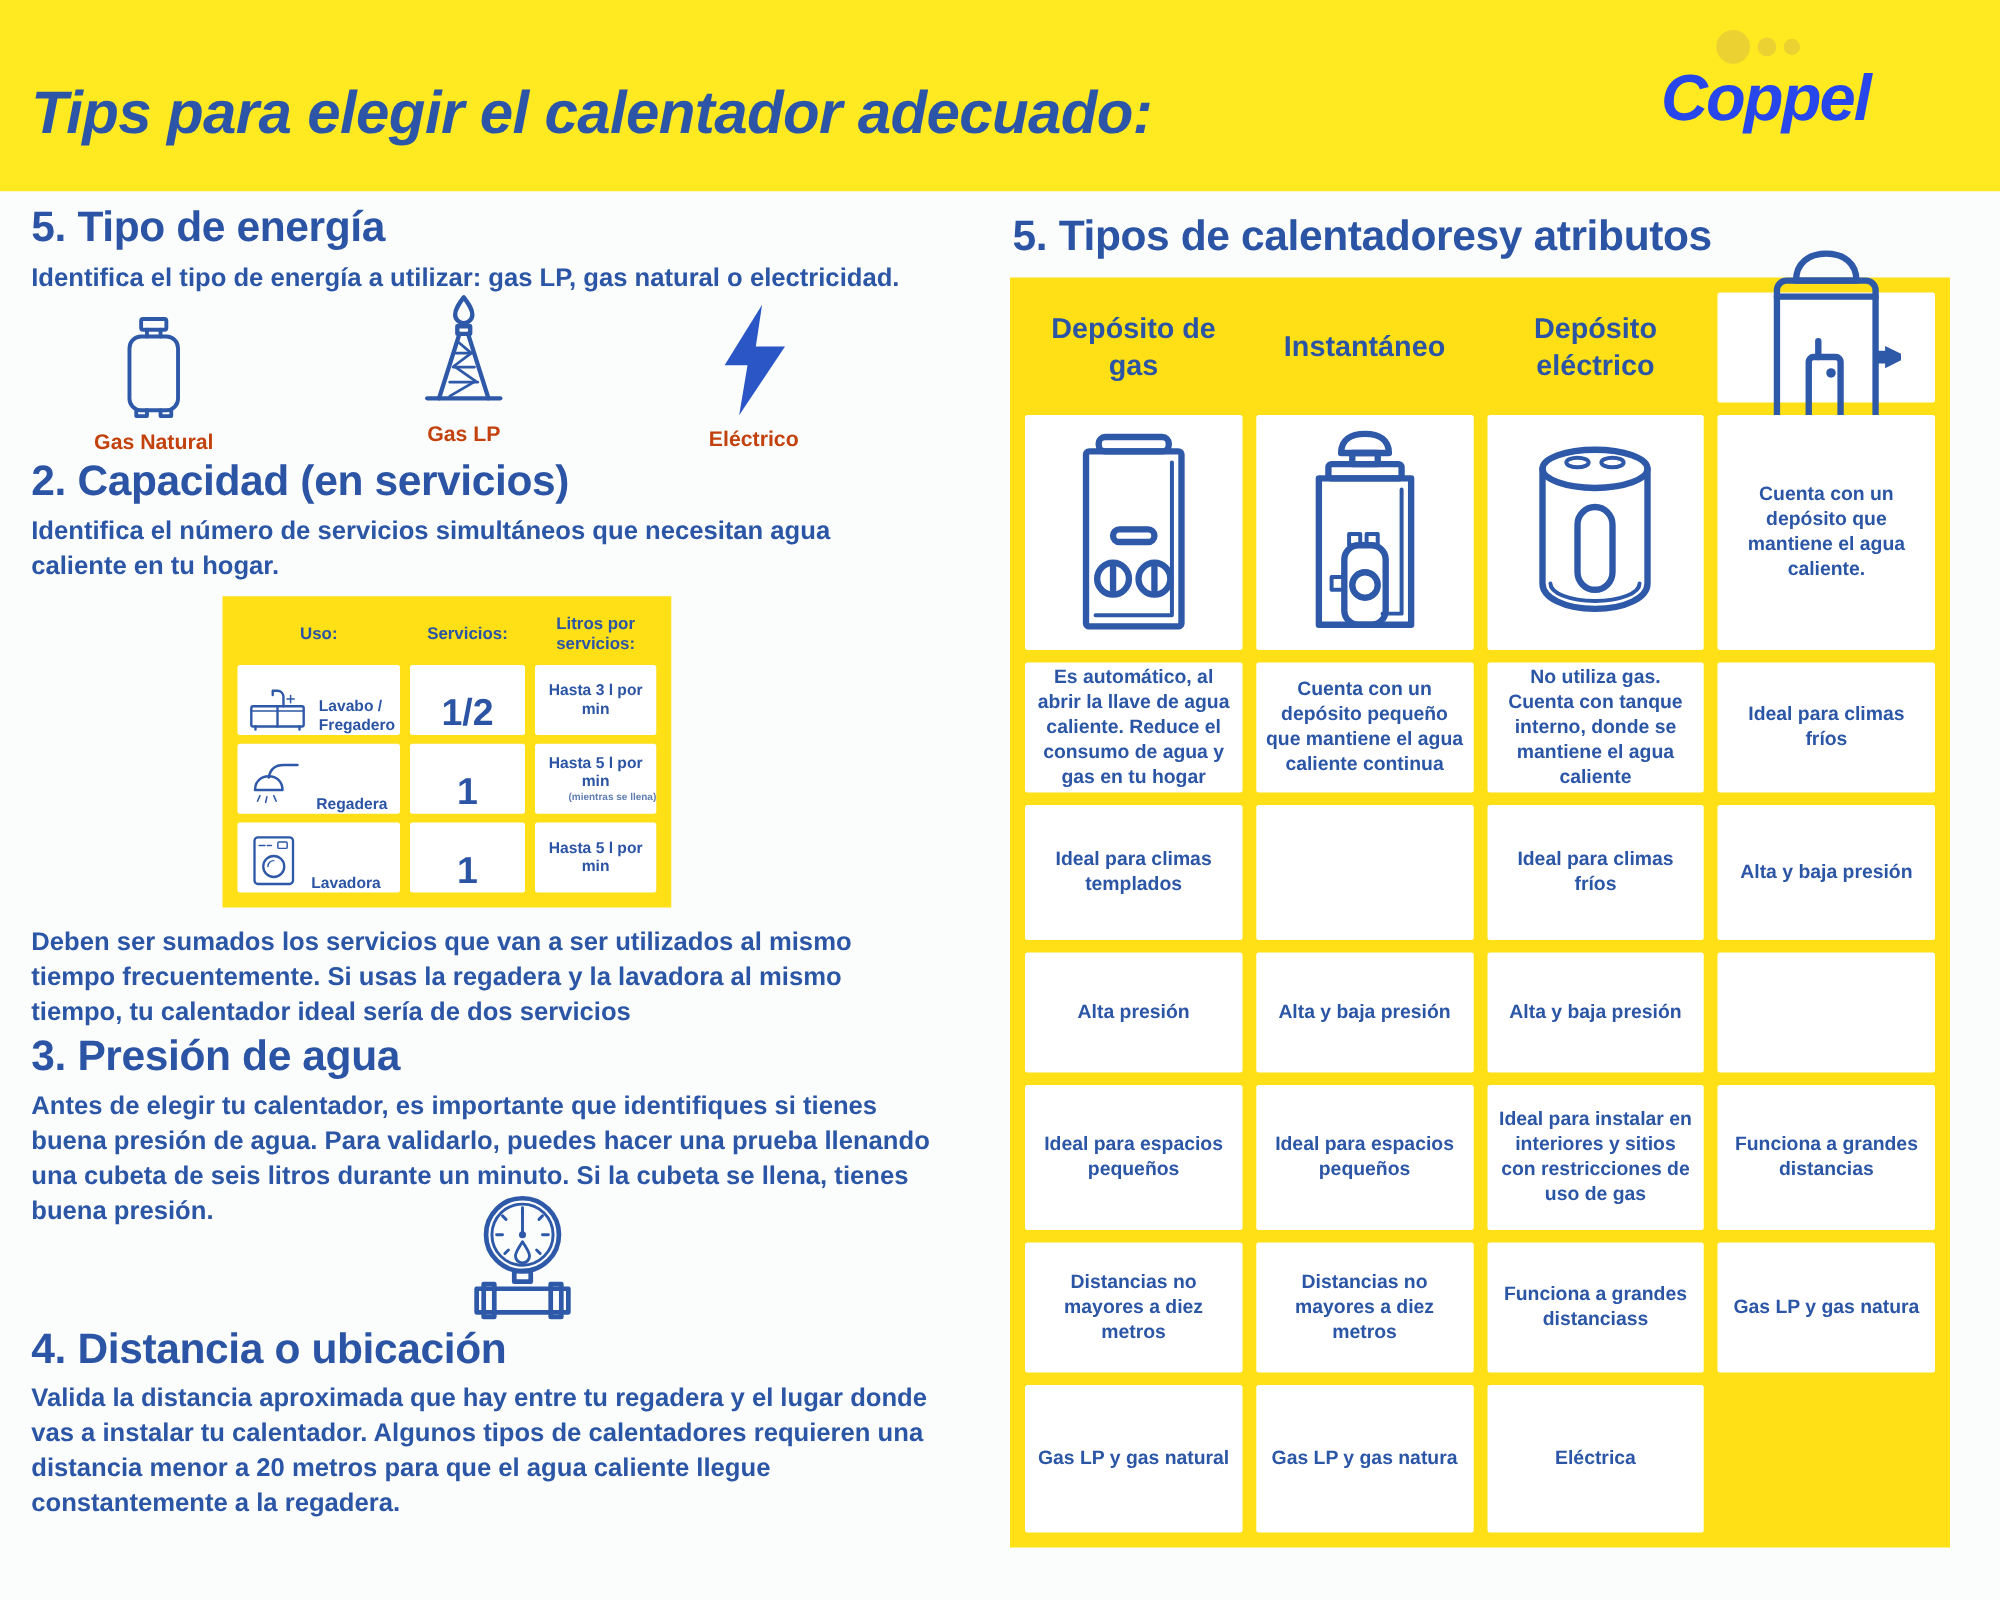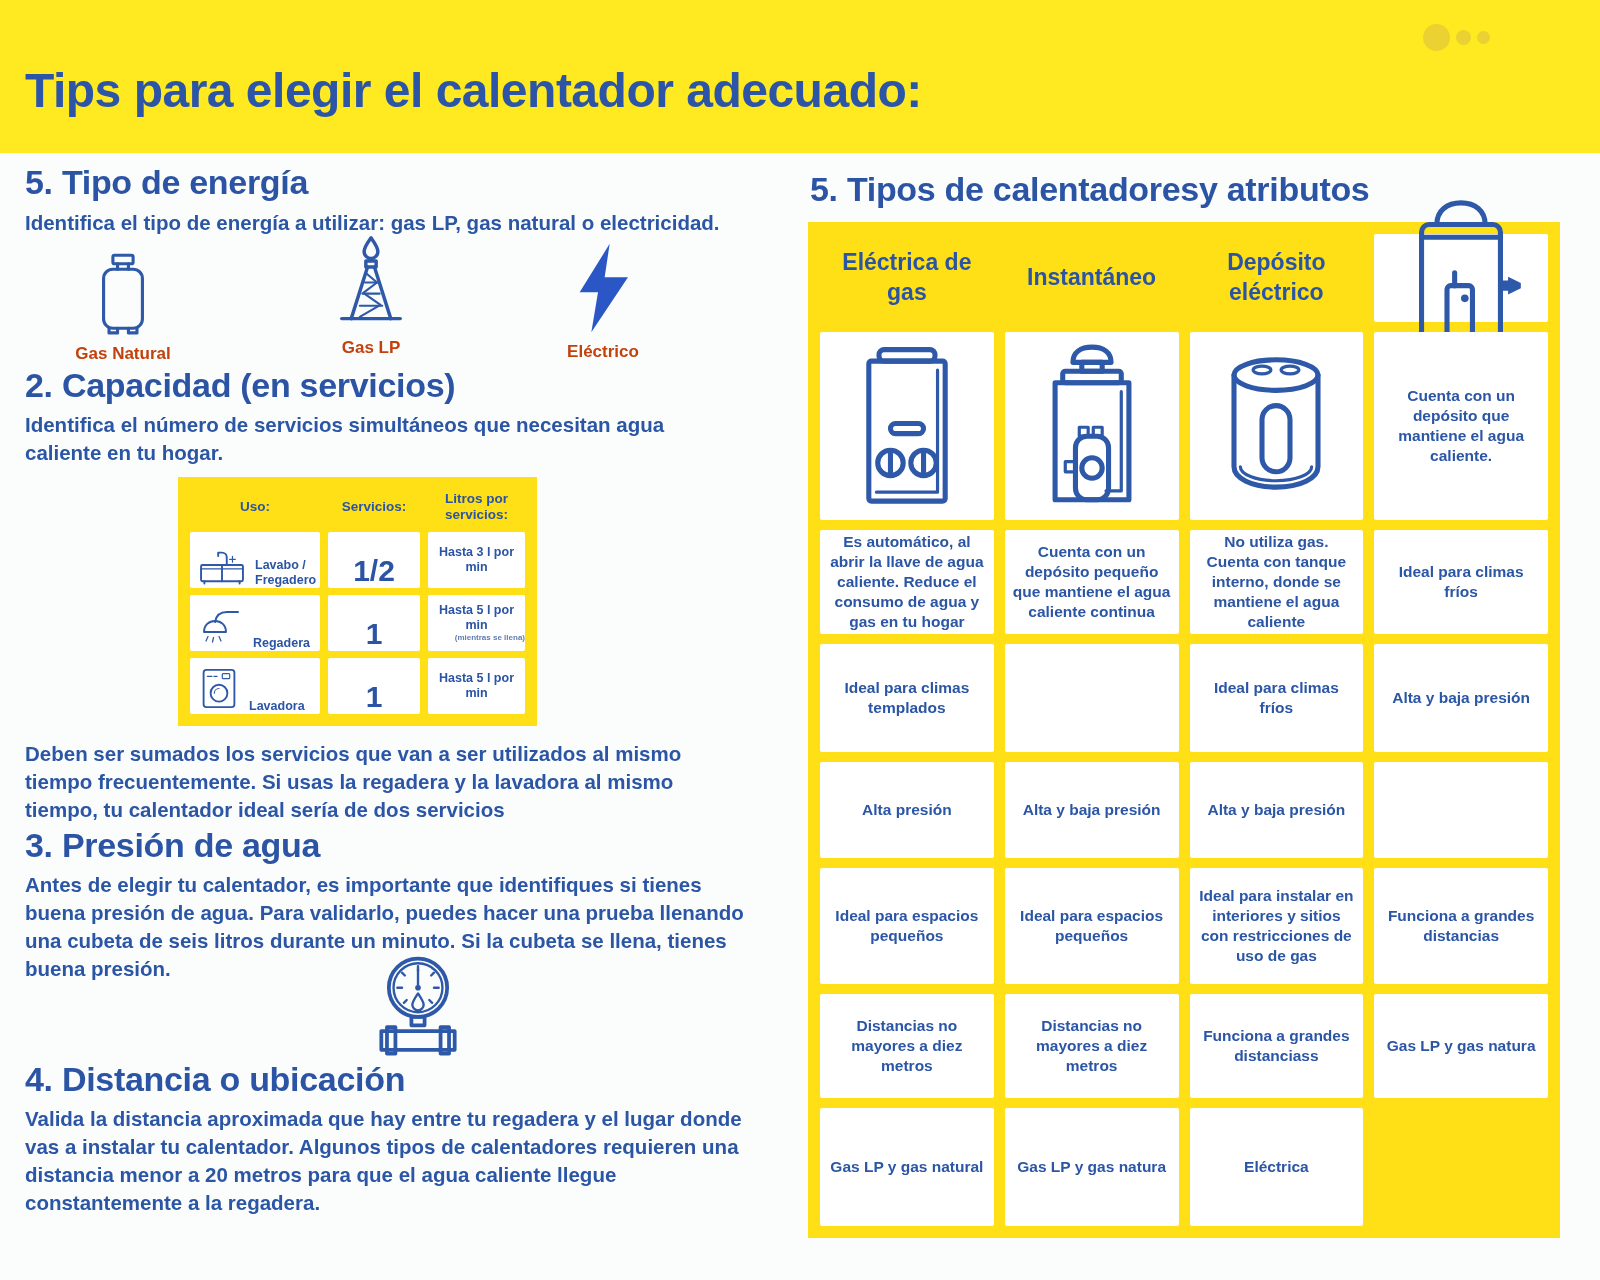--- a/index.html
+++ b/index.html
@@ -17,21 +17,21 @@
   body{
     position:relative;
     background:var(--bg);
     font-family:"Liberation Sans", sans-serif;
     color:var(--blue-text);
     overflow:hidden;
   }
   .abs{position:absolute;}
 
   
-  .banner{left:0;top:0;width:1600px;height:153px;background:var(--yellow-banner);}
+  .banner{left:0;top:0;width:1600px;height:153px;background:var(--yellow-banner);font-style:italic;}
   .banner-title{left:25px;top:63px;font-size:48px;font-weight:800;letter-spacing:-0.5px;color:#2d55a7;white-space:nowrap;}
   .logo{right:104px;top:22px;display:flex;flex-direction:column;align-items:center;}
   .logo-dots{display:flex;align-items:center;gap:6px;transform:translateX(-6px);height:30px;}
   .dot{border-radius:50%;background:var(--dot-yellow);}
   .dot.d1{width:27px;height:27px;}
   .dot.d2{width:15px;height:15px;}
   .dot.d3{width:13px;height:13px;}
   .logo-text{font-size:52px;font-weight:800;letter-spacing:-1.5px;color:var(--blue-logo);line-height:1.05;}
 
   
@@ -85,20 +85,21 @@
 <body>
 
 <div class="abs banner">
   <div class="abs banner-title">Tips para elegir el calentador adecuado:</div>
   <div class="abs logo">
     <div class="logo-dots">
       <span class="dot d1"></span>
       <span class="dot d2"></span>
       <span class="dot d3"></span>
     </div>
+    <div class="logo-text">Coppel</div>
   </div>
 </div>
 
 <div class="abs h1" style="left:25px;top:163px;">5. Tipo de energía</div>
 <div class="abs body-text" style="left:25px;top:209px;width:830px;">Identifica el tipo de energía a utilizar: gas LP, gas natural o electricidad.</div>
 
 <div class="abs energy-item" style="left:48px;top:244px;width:150px;">
   <div class="energy-icon">
     <svg class="ic" viewBox="0 0 90 112" width="70" height="87">
       <rect x="20" y="26" width="50" height="76" rx="12"></rect>
@@ -230,21 +231,21 @@
     <rect x="77" y="80" width="9" height="28"></rect>
   </svg>
 </div>
 
 <div class="abs h1" style="left:25px;top:1060px;">4. Distancia o ubicación</div>
 <div class="abs body-text" style="left:25px;top:1105px;width:720px;">Valida la distancia aproximada que hay entre tu regadera y el lugar donde vas a instalar tu calentador. Algunos tipos de calentadores requieren una distancia menor a 20 metros para que el agua caliente llegue constantemente a la regadera.</div>
 
 <div class="abs h1" style="left:810px;top:170px;">5. Tipos de calentadoresy atributos</div>
 
 <div class="abs types-table">
-  <div class="tt-head">Eléctrica de gas</div>
+  <div class="tt-head">Depósito de gas</div>
   <div class="tt-head">Instantáneo</div>
   <div class="tt-head">Depósito eléctrico</div>
 
   <div class="tt-cell tt-icon">
     <svg class="ic" viewBox="0 0 110 132">
       <path d="M36 24 C36 13 44 7 55 7 C66 7 74 13 74 24 Z"></path>
       <rect x="24" y="24" width="62" height="100" rx="6"></rect>
       <line x1="24" y1="34" x2="86" y2="34"></line>
       <line x1="24" y1="114" x2="86" y2="114"></line>
       <line x1="50" y1="62" x2="50" y2="72"></line>

